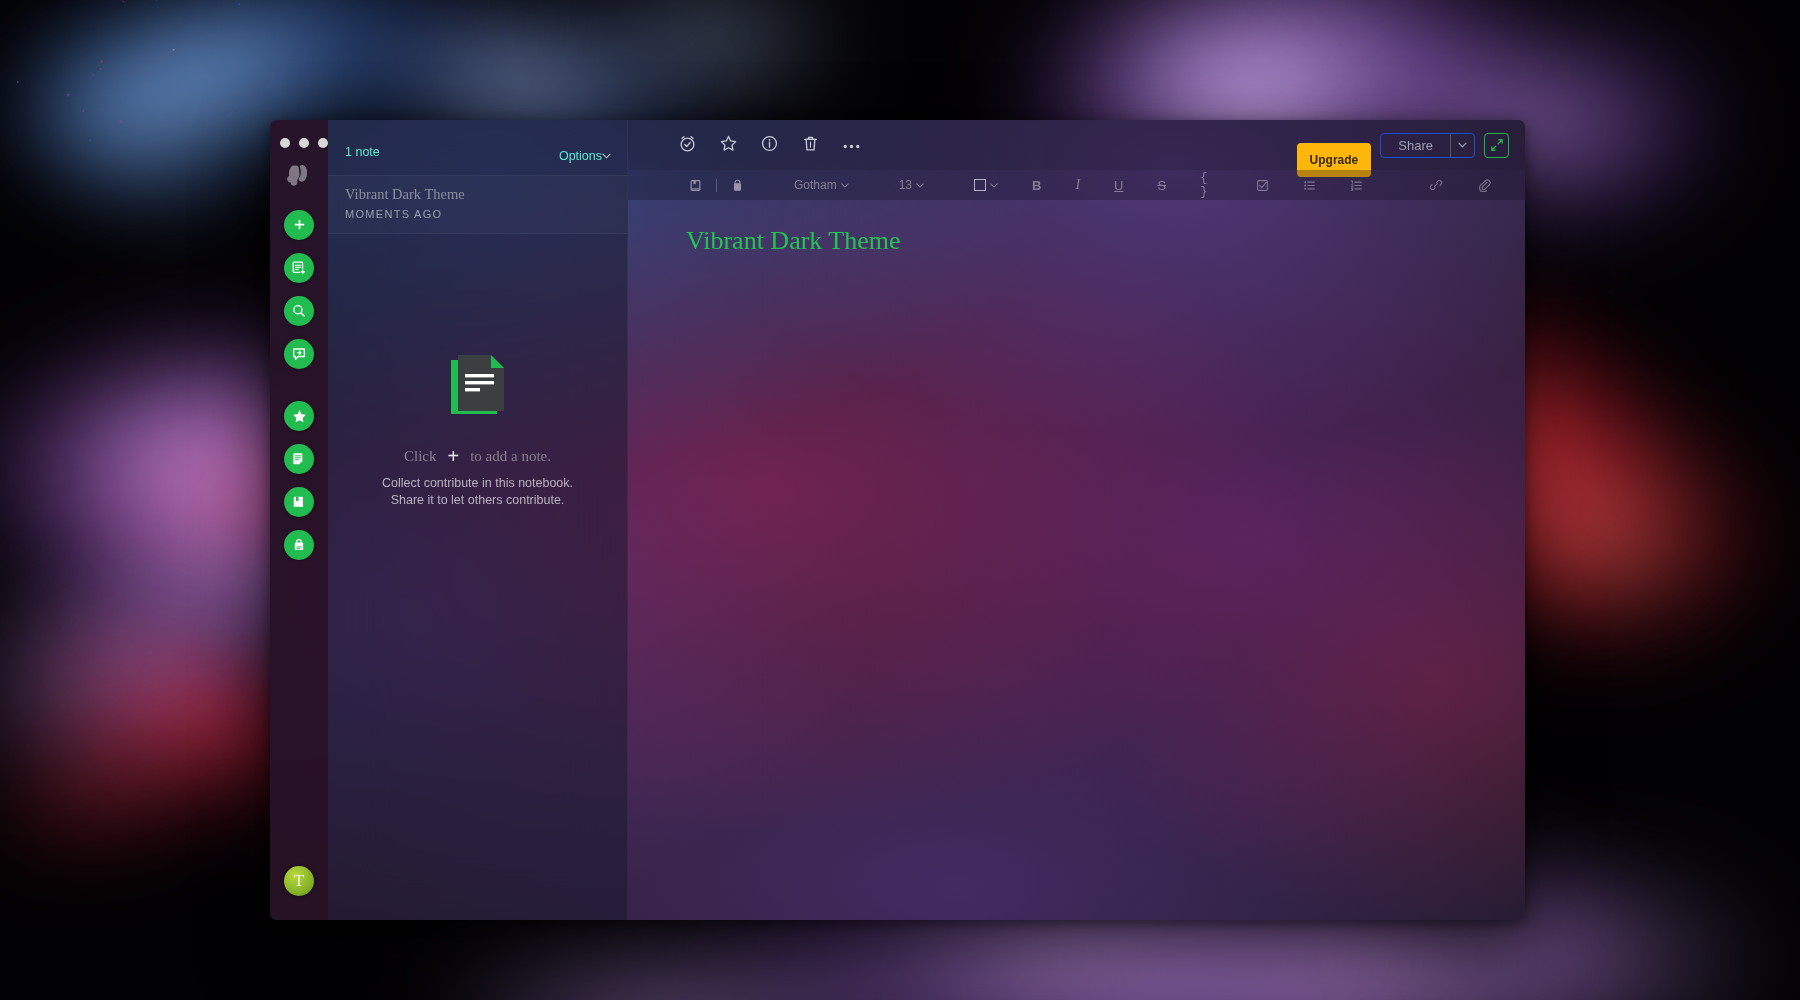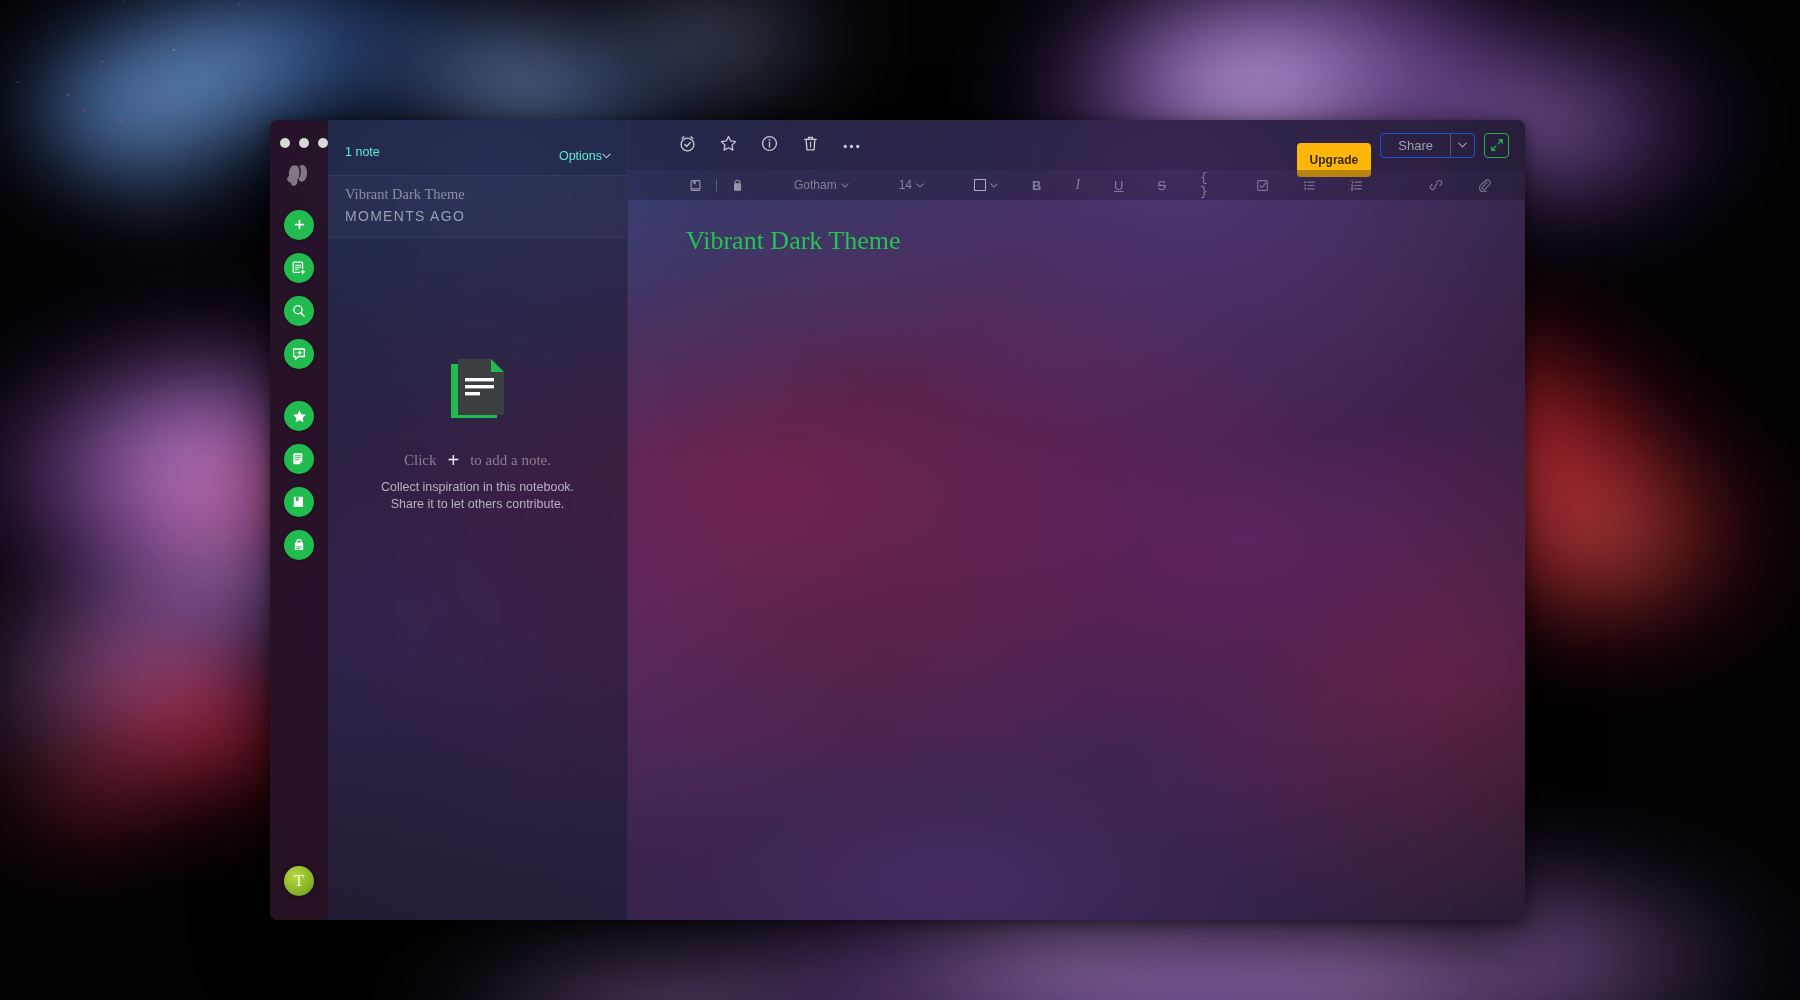--- a/index.html
+++ b/index.html
@@ -154,21 +154,21 @@
   }
   #options-btn { display:flex; align-items:center; cursor:default;margin-top:8px; }
   #list-rows { }
   .note-row {
     padding:10px 17px 13px;
     background:rgba(255,255,255,.028);
     border-top:1px solid rgba(255,255,255,.05);
     border-bottom:1px solid rgba(255,255,255,.05);
   }
   .note-row-title { font-size:14.5px; color:#8b8fa0; font-family:"Liberation Serif", serif; }
-  .note-row-date  { font-size:14px; letter-spacing:1.3px; color:#9aa0b0; margin-top:5px; }
+  .note-row-date  { font-size:11px; letter-spacing:1.3px; color:#9aa0b0; margin-top:5px; }
 
   #empty-state {
     margin-top:120px; text-align:center; padding:0 18px;
   }
   #empty-illus { width:62px; height:66px; margin:0 auto 26px; position:relative; }
   #empty-line1 {
     font-size:15px; color:#8b7f94; font-family:"Liberation Serif", serif;
     display:flex; align-items:center; justify-content:center; gap:11px;
   }
   #empty-line1 .plus-glyph { color:#e8e8ee; font-size:20px; font-family:"Liberation Sans",sans-serif; line-height:1; }
@@ -681,21 +681,21 @@
           <rect x="18" y="20" width="29" height="3.4" fill="#fff"></rect>
           <rect x="18" y="27" width="29" height="3.4" fill="#fff"></rect>
           <rect x="18" y="34" width="15" height="3.4" fill="#fff"></rect>
         </svg>
       </div>
       <div id="empty-line1">
         <span>Click</span>
         <span class="plus-glyph">+</span>
         <span>to add a note.</span>
       </div>
-      <div class="empty-sub">Collect inspiration in this notebook.</div>
+      <div class="empty-sub">Collect contribute in this notebook.</div>
       <div class="empty-sub" style="margin-top:0">Share it to let others contribute.</div>
     </div>
   </div>
 
   <div id="editor">
 
     <div id="toolbar-top">
       <div id="tool-icons">
         <span class="ticon">
           <svg width="19" height="19" viewBox="0 0 20 20">
@@ -771,21 +771,21 @@
       <span class="fspace"></span>
       <span class="fitem">
         <span>Gotham</span>
         <svg width="8" height="5" viewBox="0 0 10 6">
           <path d="M1 1l4 4 4-4" fill="none" stroke="#9a93ab" stroke-width="1.3" stroke-linecap="round"></path>
         </svg>
       </span>
 
       <span class="fspace"></span>
       <span class="fitem">
-        <span>14</span>
+        <span>13</span>
         <svg width="8" height="5" viewBox="0 0 10 6">
           <path d="M1 1l4 4 4-4" fill="none" stroke="#9a93ab" stroke-width="1.3" stroke-linecap="round"></path>
         </svg>
       </span>
 
       <span class="fspace"></span>
       <span class="fitem">
         <span class="color-swatch"></span>
         <svg width="8" height="5" viewBox="0 0 10 6">
           <path d="M1 1l4 4 4-4" fill="none" stroke="#9a93ab" stroke-width="1.3" stroke-linecap="round"></path>

